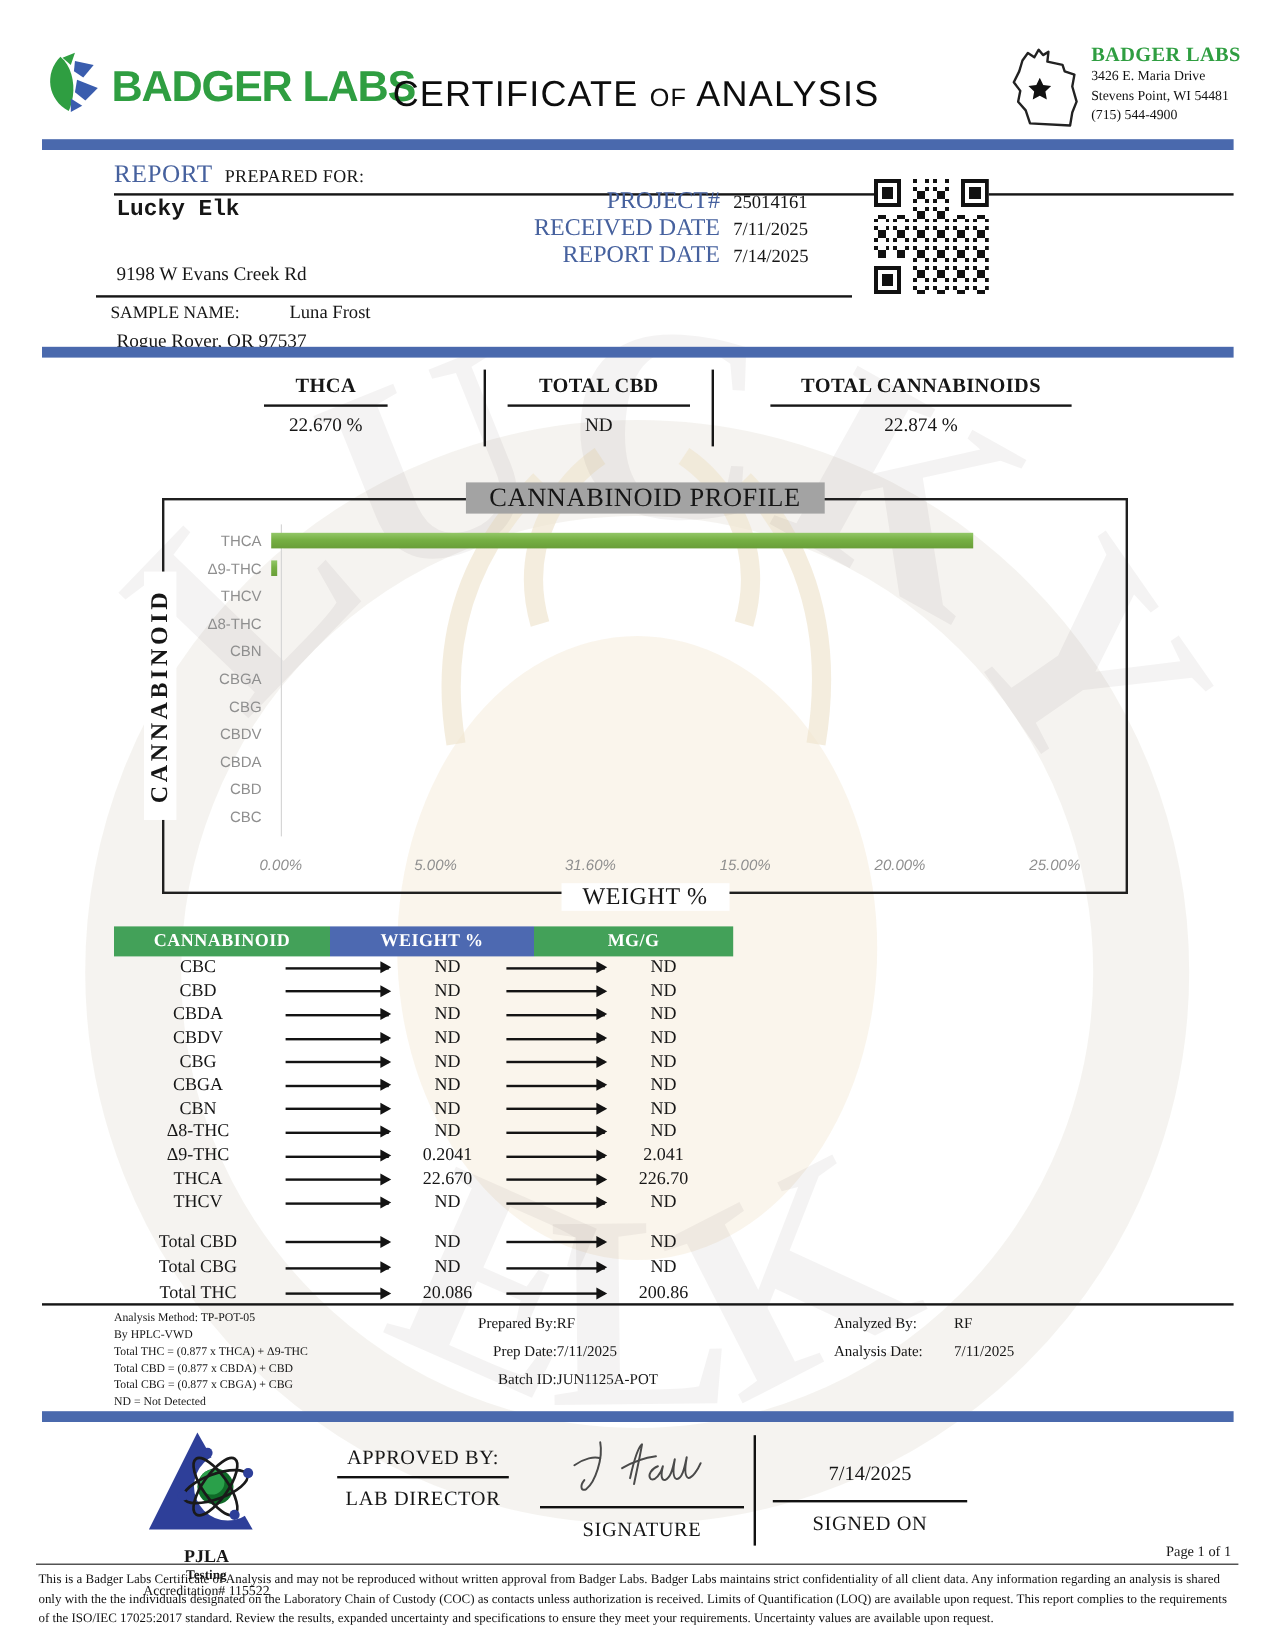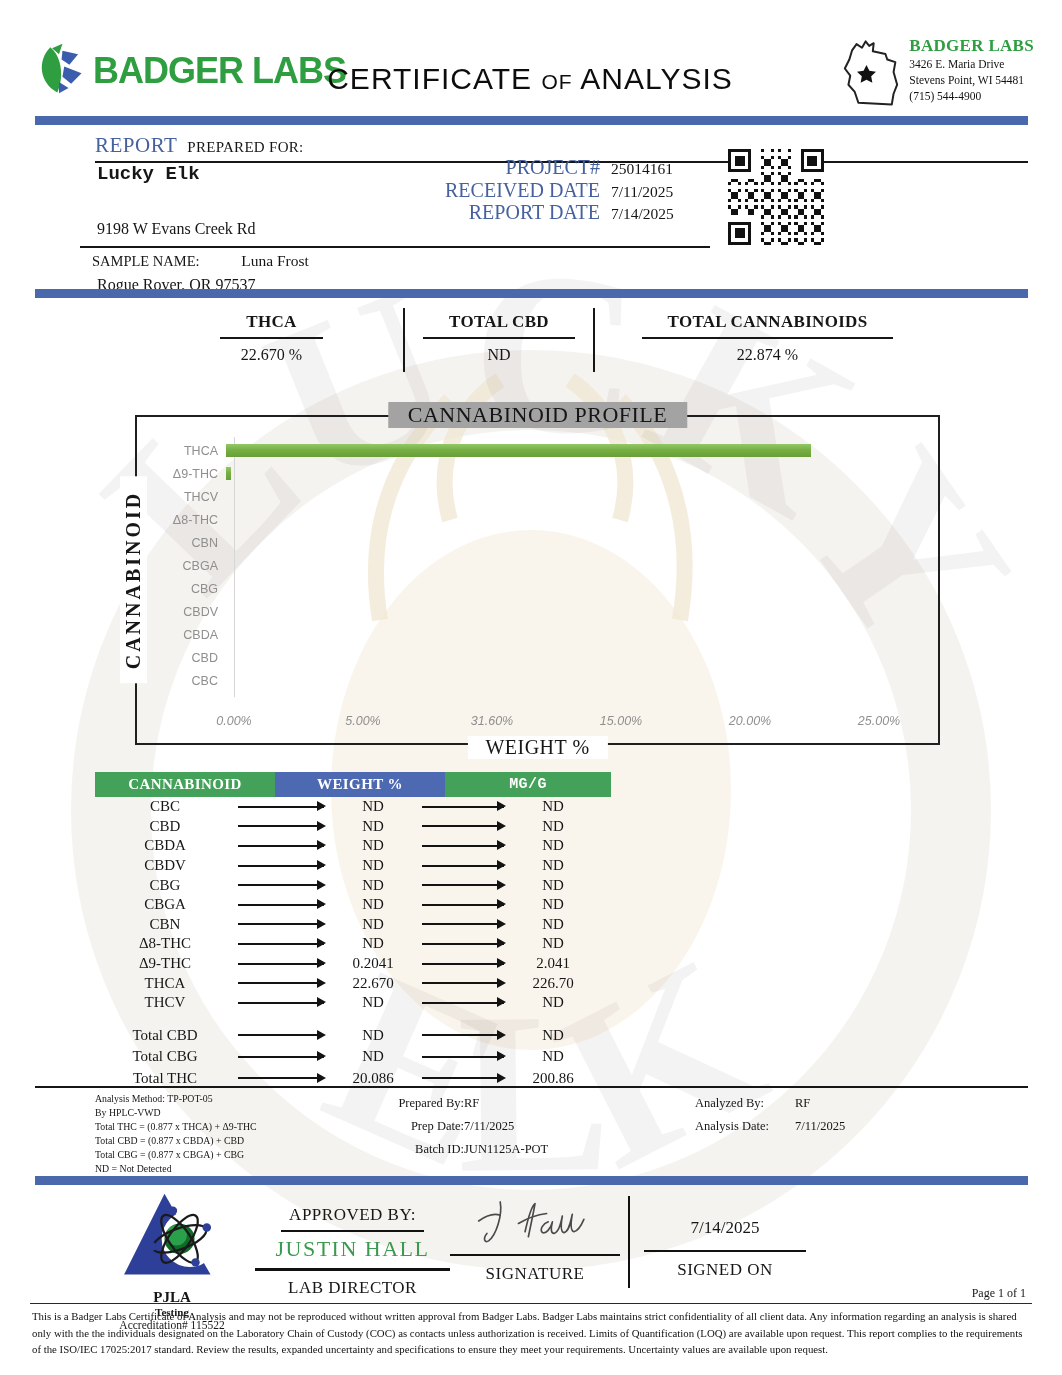--- a/index.html
+++ b/index.html
@@ -70,21 +70,21 @@
   .c-axis{position:absolute;left:97px;top:20px;height:260px;width:1px;background:#d6d6d6;}
   .chart-xticks{position:absolute;left:0;right:0;bottom:13px;height:16px;font-style:italic;}
   .c-tick{position:absolute;transform:translateX(-50%);color:var(--gray-text);
     font-family:"Liberation Sans",sans-serif;font-size:12.5px;white-space:nowrap;}
 
   
   .rt{left:95px;top:772px;width:520px;}
   .rt-header{display:flex;height:25px;font-weight:bold;color:#fff;font-size:15px;text-align:center;line-height:25px;letter-spacing:.4px;}
   .rt-h1{width:180px;background:var(--header-green);}
   .rt-h2{width:170px;background:var(--header-blue);}
-  .rt-h3{width:166px;background:var(--header-green);font-family:Liberation Mono, monospace;}
+  .rt-h3{width:166px;background:var(--header-green);}
   .t-row{display:flex;align-items:center;height:19.6px;font-size:15px;}
   .totals .t-row{height:21.5px;}
   .t-name{width:140px;text-align:center;}
   .t-val{width:92px;text-align:center;}
   .t-arrow{position:relative;height:2px;background:#131313;margin:0 3px;}
   .t-arrow.a1{width:86px;}
   .t-arrow.a2{width:82px;}
   .t-arrow::after{content:"";position:absolute;right:-2px;top:-4.5px;width:0;height:0;
     border-left:9px solid #131313;border-top:5.5px solid transparent;border-bottom:5.5px solid transparent;}
   .rt-gap{height:12px;}
@@ -663,21 +663,20 @@
           <circle cx="80" cy="77" r="4.5" fill="#2e3f99"></circle>
         </svg>
       </span>
       <div class="pjla-name">PJLA</div>
       <div class="pjla-sub">Testing</div>
       <div class="pjla-acc">Accreditation# 115522</div>
     </div>
 
     <div class="abs approved-col">
       <span class="approved-label approved-l1">APPROVED BY:</span>
-      <div class="approver">JUSTIN HALL</div>
       <div class="approver-title">LAB DIRECTOR</div>
     </div>
 
     <div class="abs sig-col">
       <div class="sig-line">
         <svg viewBox="0 0 160 70" width="160" height="58">
           <g fill="none" stroke="#4a4a4a" stroke-width="2" stroke-linecap="round" stroke-linejoin="round">
             <path d="M38,12 C41,28 33,52 24,59 C19,62 17,56 22,50"></path>
             <path d="M12,35 C22,28 32,26 38,28"></path>
             <path d="M68,48 C72,30 76,17 80,14 C78,26 74,44 72,54"></path>

